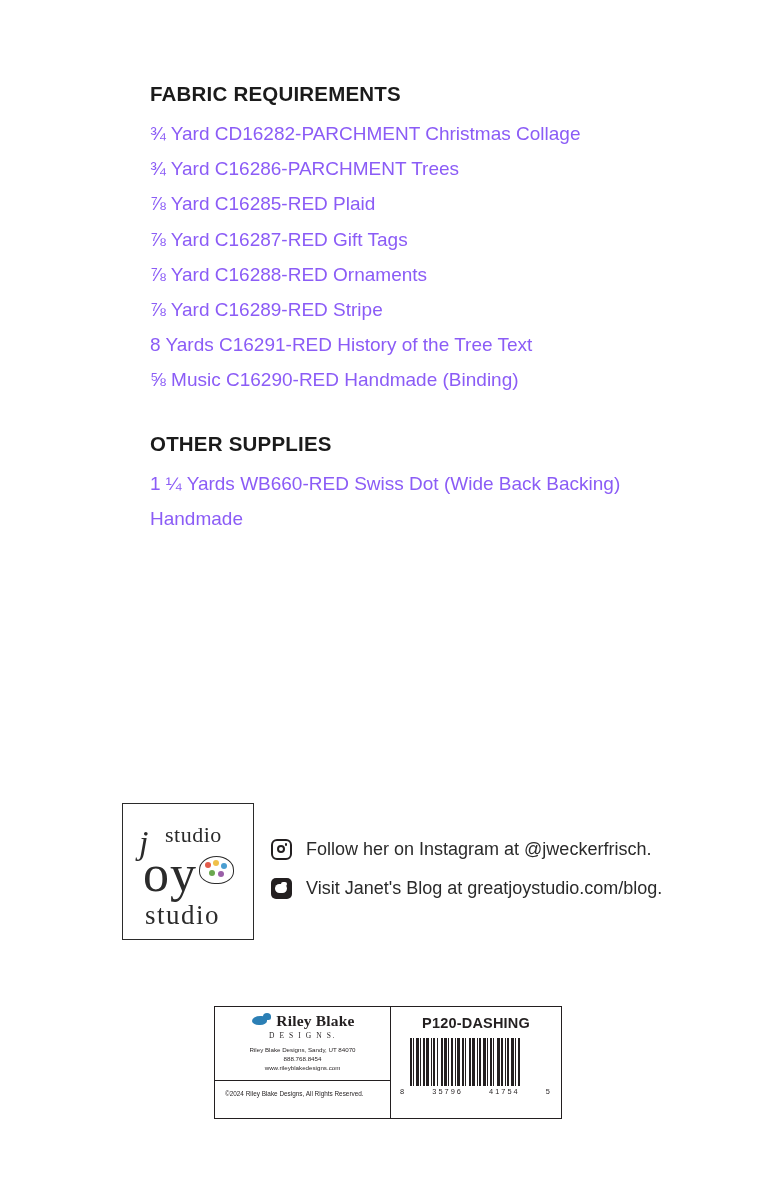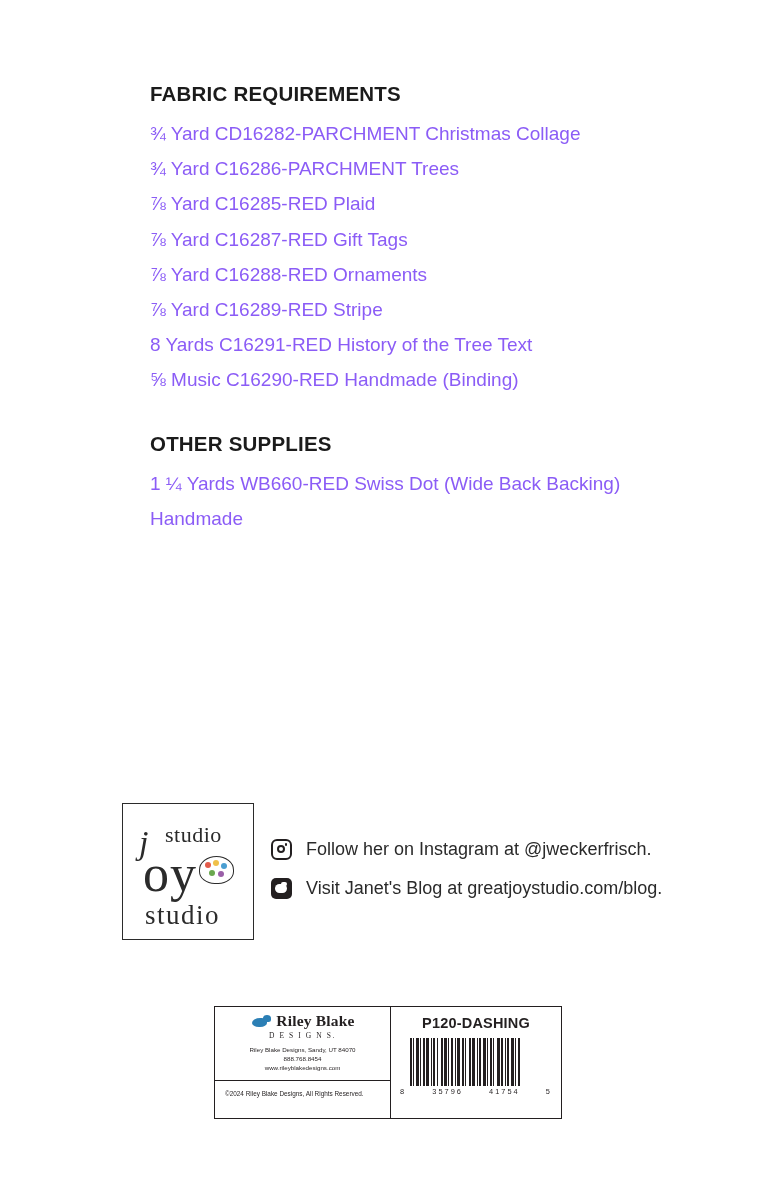--- a/index.html
+++ b/index.html
@@ -215,21 +215,21 @@
   }
   .rb-top {
     height: 74px;
     border-bottom: 1px solid #231f20;
     box-sizing: border-box;
     text-align: center;
     padding-top: 6px;
   }
   .rb-brand {
     display: flex;
-    align-items: flex-end;
+    align-items: flex-start;
     justify-content: center;
     gap: 4px;
   }
   .bird {
     width: 22px;
     height: 14px;
     position: relative;
   }
   .bird::before {
     content: "";

